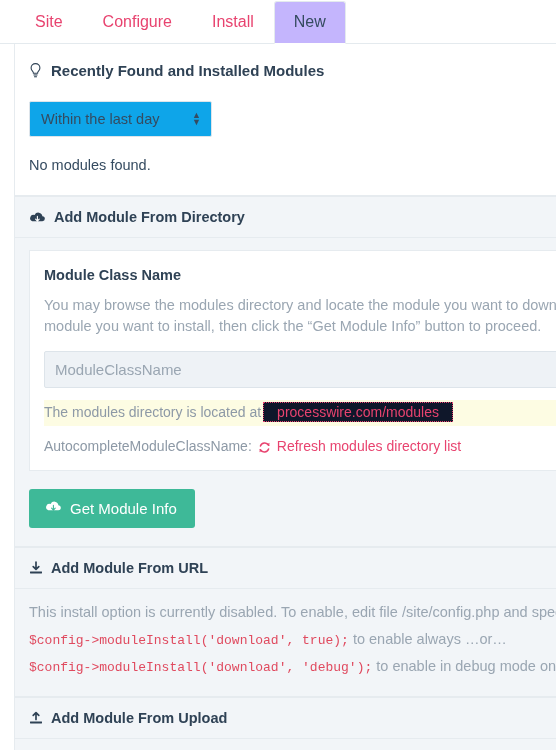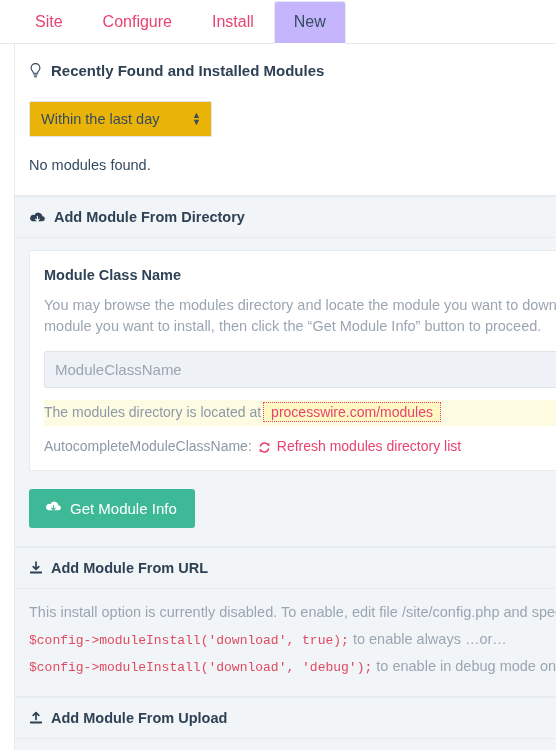--- a/index.html
+++ b/index.html
@@ -134,22 +134,22 @@
     color: #8d99a6;
     font-size: 14px;
     padding: 2px 0 3px 0;
     line-height: 1.5;
     width: 780px;
   }
   .link-outline {
     color: #e8436f;
     text-decoration: none;
     border: 1px dotted #e8436f;
-    background: #fef9c3;
-    padding: 1px 7px;
+    background: #0f172a;
+    padding: 1px 13px;
     margin-left: 2px;
   }
 
   .autocomplete-row {
     margin-top: 12px;
     color: #8d99a6;
     font-size: 14px;
     display: flex;
     align-items: center;
     gap: 6px;
@@ -202,21 +202,21 @@
     margin: 0 0 22px 0;
     cursor: pointer;
   }
   .select-wrap {
     position: relative;
     display: inline-block;
   }
   select.period {
     -webkit-appearance: none;
     appearance: none;
-    background: #eab308;
+    background: #0ea5e9;
     border: 1px solid #dde4ea;
     border-radius: 2px;
     font-family: "Liberation Sans", sans-serif;
     font-size: 14.5px;
     color: #354b60;
     padding: 9px 34px 9px 11px;
     outline: none;
     cursor: pointer;
   }
   .select-arrows {

